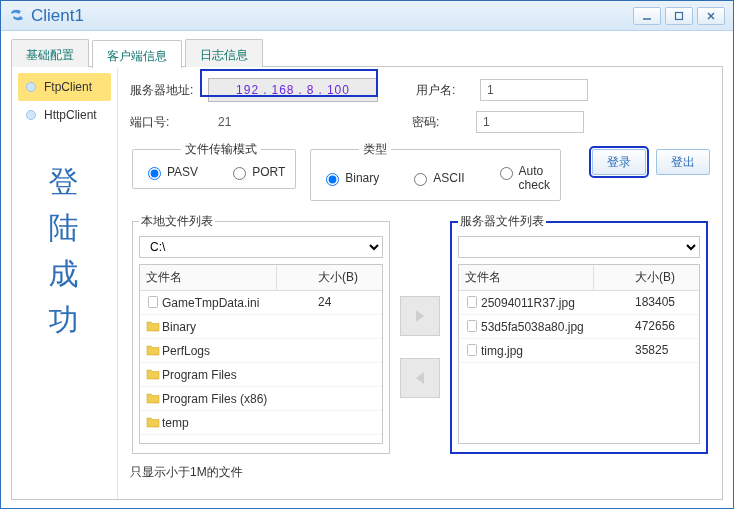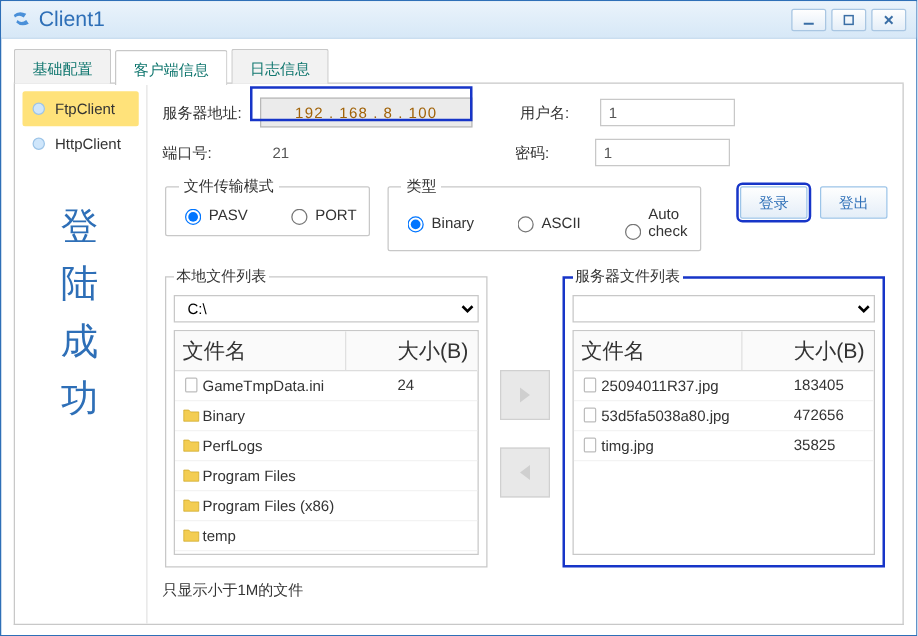--- a/index.html
+++ b/index.html
@@ -16,35 +16,35 @@
   .tab.active { background:#fff; position:relative; top:1px; }
   .inner { display:flex; height:calc(100% - 28px); border:1px solid #c8c8c8; border-top:none; }
   .leftcol { width:150px; border-right:1px solid #e4e4e4; padding:6px; display:flex; flex-direction:column; align-items:stretch; }
   .proto-item { height:28px; display:flex; align-items:center; gap:8px; padding:0 8px; font-size:12px; color:#333; border-radius:2px; cursor:default;}
   .proto-item.selected { background:#ffe27a; }
   .proto-bullet { width:10px; height:10px; border-radius:50%; background:#cfe6fb; border:1px solid #9cc4e8; flex:none; }
   .bigstatus { margin-top:30px; text-align:center; font-family:"STKaiti","KaiTi","SimSun",serif; color:#2e6fb7; font-size:30px; line-height:46px; letter-spacing:2px; }
   .rightcol { flex:1; padding:10px 12px 8px; font-size:12px; color:#333; position:relative; }
   .row1 { display:flex; align-items:center; height:26px; margin-bottom:6px; }
   .lbl { width:78px; }
-  .ip-box { width:170px; height:24px; border:1px solid #b8b8b8; background:#ebebeb; display:flex; align-items:center; justify-content:center; gap:4px; font-family:Consolas,monospace; font-size:12px; color:#a16207; letter-spacing:1px;}
+  .ip-box { width:170px; height:24px; border:1px solid #b8b8b8; background:#ebebeb; display:flex; align-items:center; justify-content:center; gap:4px; font-family:Consolas,monospace; font-size:12px; color:#6d28d9; letter-spacing:1px;}
   .ip-hl { position:absolute; border:2px solid #1735c8; }
   .txt { height:22px; border:1px solid #c8c8c8; padding:1px 6px; font-size:12px; color:#555; background:#fff; }
   .groupset { display:flex; gap:10px; margin-top:6px; align-items:flex-start; }
   fieldset.grp { border:1px solid #c8c8c8; border-radius:2px; padding:6px 10px 8px; }
-  fieldset.grp legend { font-size:12px; padding:0 4px; color:#333;}
+  fieldset.grp legend { font-size:12px; padding:0 4px; color:#333;margin-left:38px;}
   .radios { display:flex; gap:30px; align-items:center; font-size:12px; }
   .btn { height:26px; padding:0 14px; border:1px solid #9cc4e8; background:linear-gradient(#fefefe,#e4eef8); font-size:12px; color:#2e6fb7; border-radius:2px; cursor:default;}
   .btn-hl { outline:2px solid #1735c8; outline-offset:1px; }
   .listrow { display:flex; gap:8px; margin-top:12px; align-items:stretch; }
   fieldset.listgrp { border:1px solid #c8c8c8; padding:6px 6px 8px; width:258px; }
   fieldset.listgrp.hl { border:2px solid #1735c8; }
   .combo { width:100%; height:22px; border:1px solid #c8c8c8; font-size:12px; padding-left:6px; background:#fff; }
   .filelist { margin-top:6px; border:1px solid #c8c8c8; height:180px; overflow:auto; background:#fff; }
-  .fl-head { display:flex; border-bottom:1px solid #ddd; background:#fafafa; font-size:17px; position:sticky; top:0;gap:35px; }
+  .fl-head { display:flex; border-bottom:1px solid #ddd; background:#fafafa; font-size:12px; position:sticky; top:0;gap:35px; }
   .fl-head > div { padding:4px 6px; border-right:1px solid #e0e0e0; }
   .fl-head > div:last-child { border-right:none; }
   .col-name { flex:1; }
   .col-size { width:70px; }
   .fl-row { display:flex; border-bottom:1px solid #f3f3f3; font-size:12px; }
   .fl-row > div { padding:4px 6px; white-space:nowrap; overflow:hidden; text-overflow:ellipsis; }
   .fi-icon { width:14px; height:14px; flex:none; margin-right:2px; display:inline-block; vertical-align:-2px;}
   .arrowcol { display:flex; flex-direction:column; justify-content:center; gap:22px; padding-top:26px;}
   .arrowbtn { width:40px; height:40px; background:#e8e8e8; border:1px solid #d0d0d0; display:flex; align-items:center; justify-content:center; color:#bbb; cursor:default; }
   .note { margin-top:10px; font-size:12px; color:#333; }
@@ -145,21 +145,21 @@
             <legend>类型</legend>
             <div class="radios" id="type-radios">
                 <label style="display: flex; align-items: center; gap: 3px;">
                   <input type="radio" name="type" checked="" style="">
                   <span>Binary</span>
                 </label>
                 <label style="display: flex; align-items: center; gap: 3px;">
                   <input type="radio" name="type" style="">
                   <span>ASCII</span>
                 </label>
-                <label style="display: flex; align-items: flex-end; gap: 3px;">
+                <label style="display: flex; align-items: flex-start; gap: 3px;">
                   <input type="radio" name="type" style="">
                   <span>Auto check</span>
                 </label>
               </div>
           </fieldset>
           <div style="margin-left:auto; display:flex; gap:10px; align-items:center; padding-top:8px;">
             <button class="btn btn-hl">登录</button>
             <button class="btn">登出</button>
           </div>
         </div>

